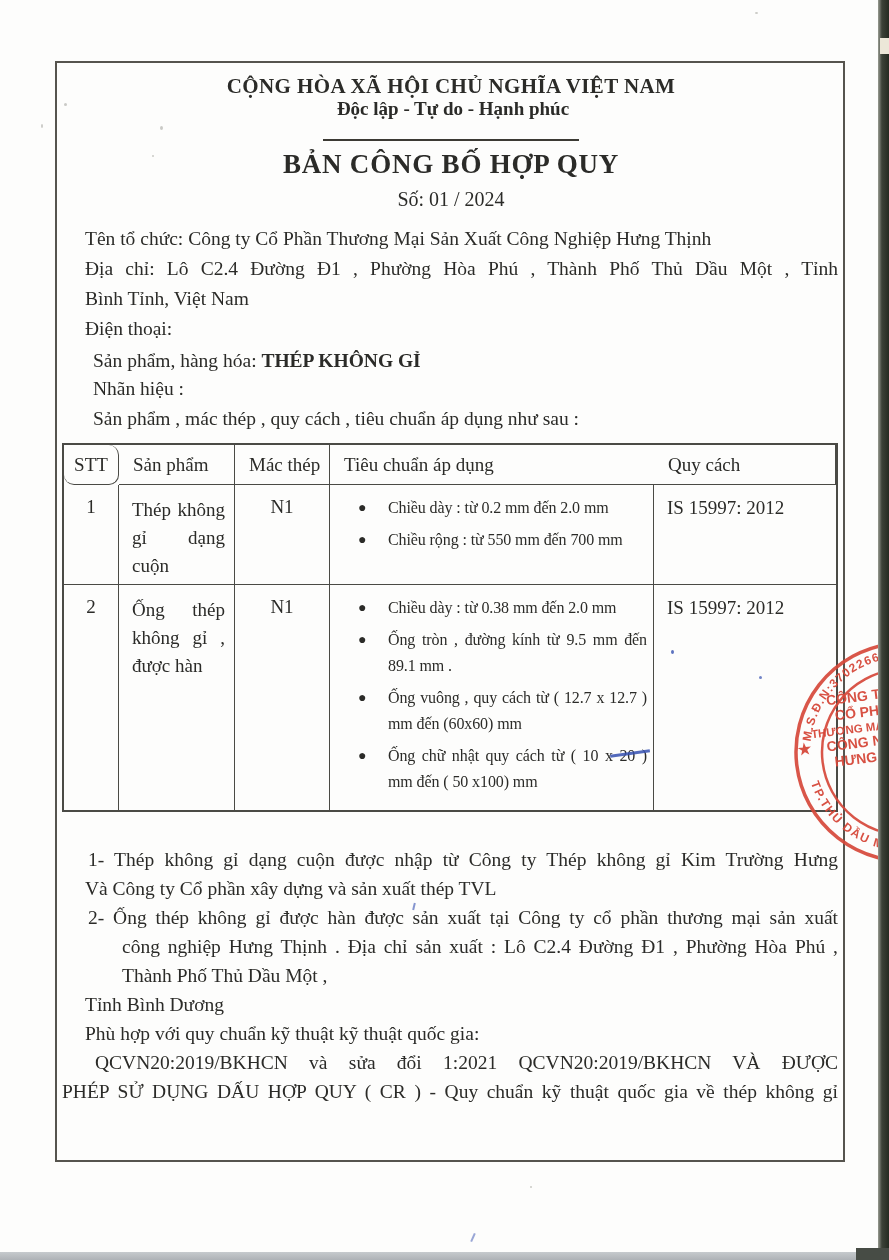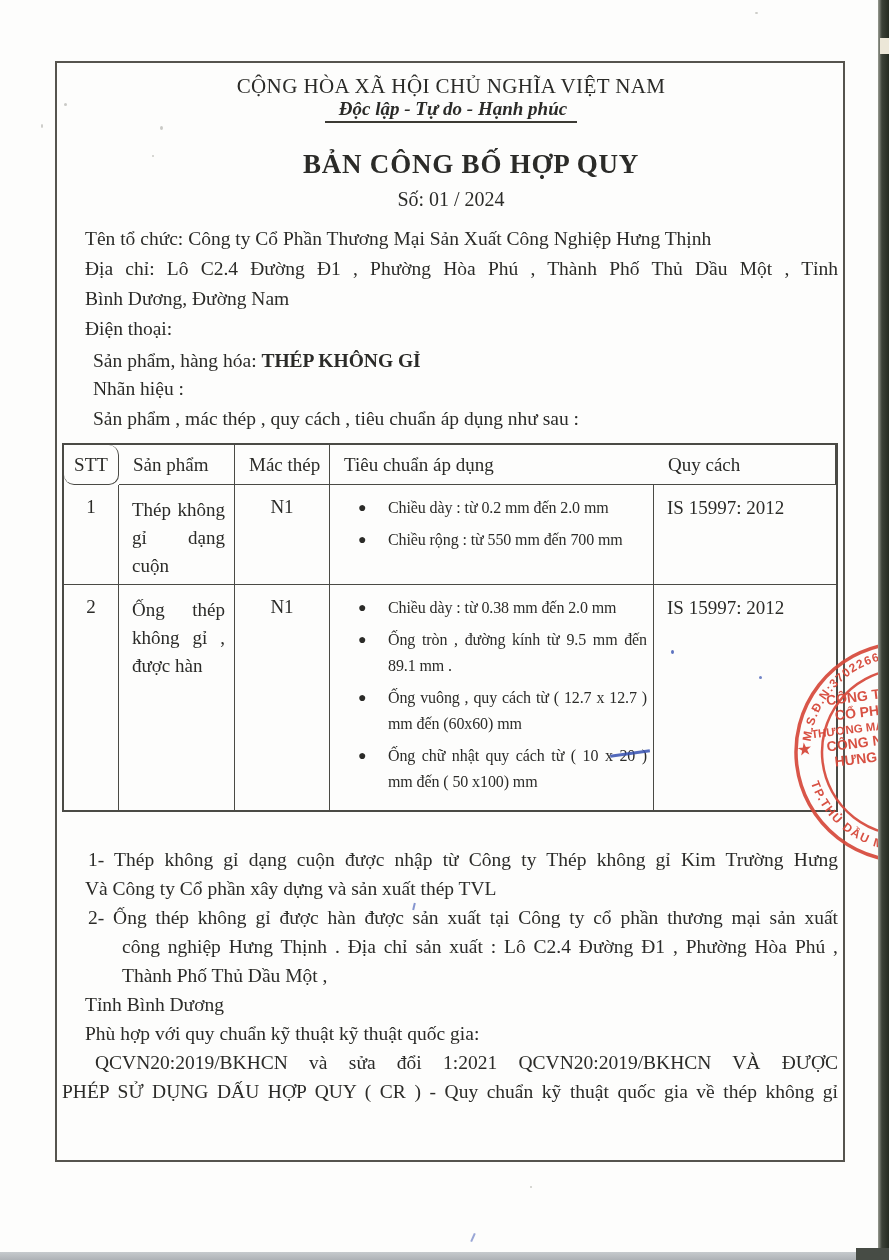--- a/index.html
+++ b/index.html
@@ -2,24 +2,24 @@
 <html style="--ink: #2b2b28; --blue: #3550b0; --stamp: #d6483a;"><head>
 <meta charset="utf-8">
 <style>
   html,body{margin:0;padding:0;background:#e9e9e9;}
   .page{position:relative;width:889px;height:1260px;background:#fdfdfc;overflow:hidden;
         font-family:"Liberation Serif","DejaVu Serif",serif;color:var(--ink,#2b2b28);}
   .abs{position:absolute;}
   .page-border{position:absolute;left:55px;top:61px;width:790px;height:1101px;
         border:2px solid #56544e;box-sizing:border-box;}
   .center{left:55px;width:792px;text-align:center;}
-  .nat1{top:74px;font-size:21px;font-weight:normal;letter-spacing:.4px;}
+  .nat1{top:74px;font-size:21px;font-weight:bold;letter-spacing:.4px;}
   .nat2{top:98px;font-size:19px;font-weight:bold;}
-  .nat2 .uline{display:inline-block;border-bottom:2.5px solid #3c3a34;padding:0 10px 1px 14px;font-style:italic;}
-  .doc-title{top:149px;font-size:27px;font-weight:bold;letter-spacing:.8px;padding-left:20px;}
+  .nat2 .uline{display:inline-block;border-bottom:2.5px solid #3c3a34;padding:0 10px 19px 14px;}
+  .doc-title{top:149px;font-size:27px;font-weight:bold;letter-spacing:.8px;}
   .doc-num{top:188px;font-size:20px;}
   .bodyline{font-size:19.5px;line-height:22px;white-space:nowrap;}
   .spread{text-align:justify;text-align-last:justify;white-space:normal;}
   b.strong{font-weight:bold;}
   
   .ctable{position:absolute;left:62px;top:443px;width:776px;height:369px;display:grid;
         grid-template-columns:55px 116px 95px 324px auto;grid-template-rows:40px 100px auto;
         border:2px solid #4a4a45;box-sizing:border-box;font-size:19px;}
   .cell{border-right:1.6px solid #4a4a45;border-bottom:1.6px solid #4a4a45;box-sizing:border-box;overflow:hidden;}
   .lastcol{border-right:none;} .lastrow{border-bottom:none;}
@@ -62,21 +62,21 @@
   <div class="abs center nat1">CỘNG HÒA XÃ HỘI CHỦ NGHĨA VIỆT NAM</div>
   <div class="abs center nat2">
     <span class="uline">Độc lập - Tự do - Hạnh phúc</span>
   </div>
 
   <div class="abs center doc-title">BẢN CÔNG BỐ HỢP QUY</div>
   <div class="abs center doc-num">Số: 01 / 2024</div>
 
   <div class="abs bodyline" style="left:85px;top:228px;">Tên tổ chức: Công ty Cổ Phần Thương Mại Sản Xuất Công Nghiệp Hưng Thịnh</div>
   <div class="abs bodyline spread" style="left:85px;top:258px;width:753px;">Địa chỉ: Lô C2.4 Đường Đ1 , Phường Hòa Phú , Thành Phố Thủ Dầu Một , Tỉnh</div>
-  <div class="abs bodyline" style="left:85px;top:288px;">Bình Dương, Đường Nam</div>
+  <div class="abs bodyline" style="left:85px;top:288px;">Bình Tỉnh, Việt Nam</div>
   <div class="abs bodyline" style="left:85px;top:318px;">Điện thoại:</div>
 
   <div class="abs bodyline" style="left:93px;top:350px;">
     <span>Sản phẩm, hàng hóa: </span><b class="strong">THÉP KHÔNG GỈ</b>
   </div>
   <div class="abs bodyline" style="left:93px;top:378px;">Nhãn hiệu :</div>
   <div class="abs bodyline" style="left:93px;top:408px;">Sản phẩm , mác thép , quy cách , tiêu chuẩn áp dụng như sau :</div>
 
   <div class="ctable">
     <div class="cell th c">STT</div>

